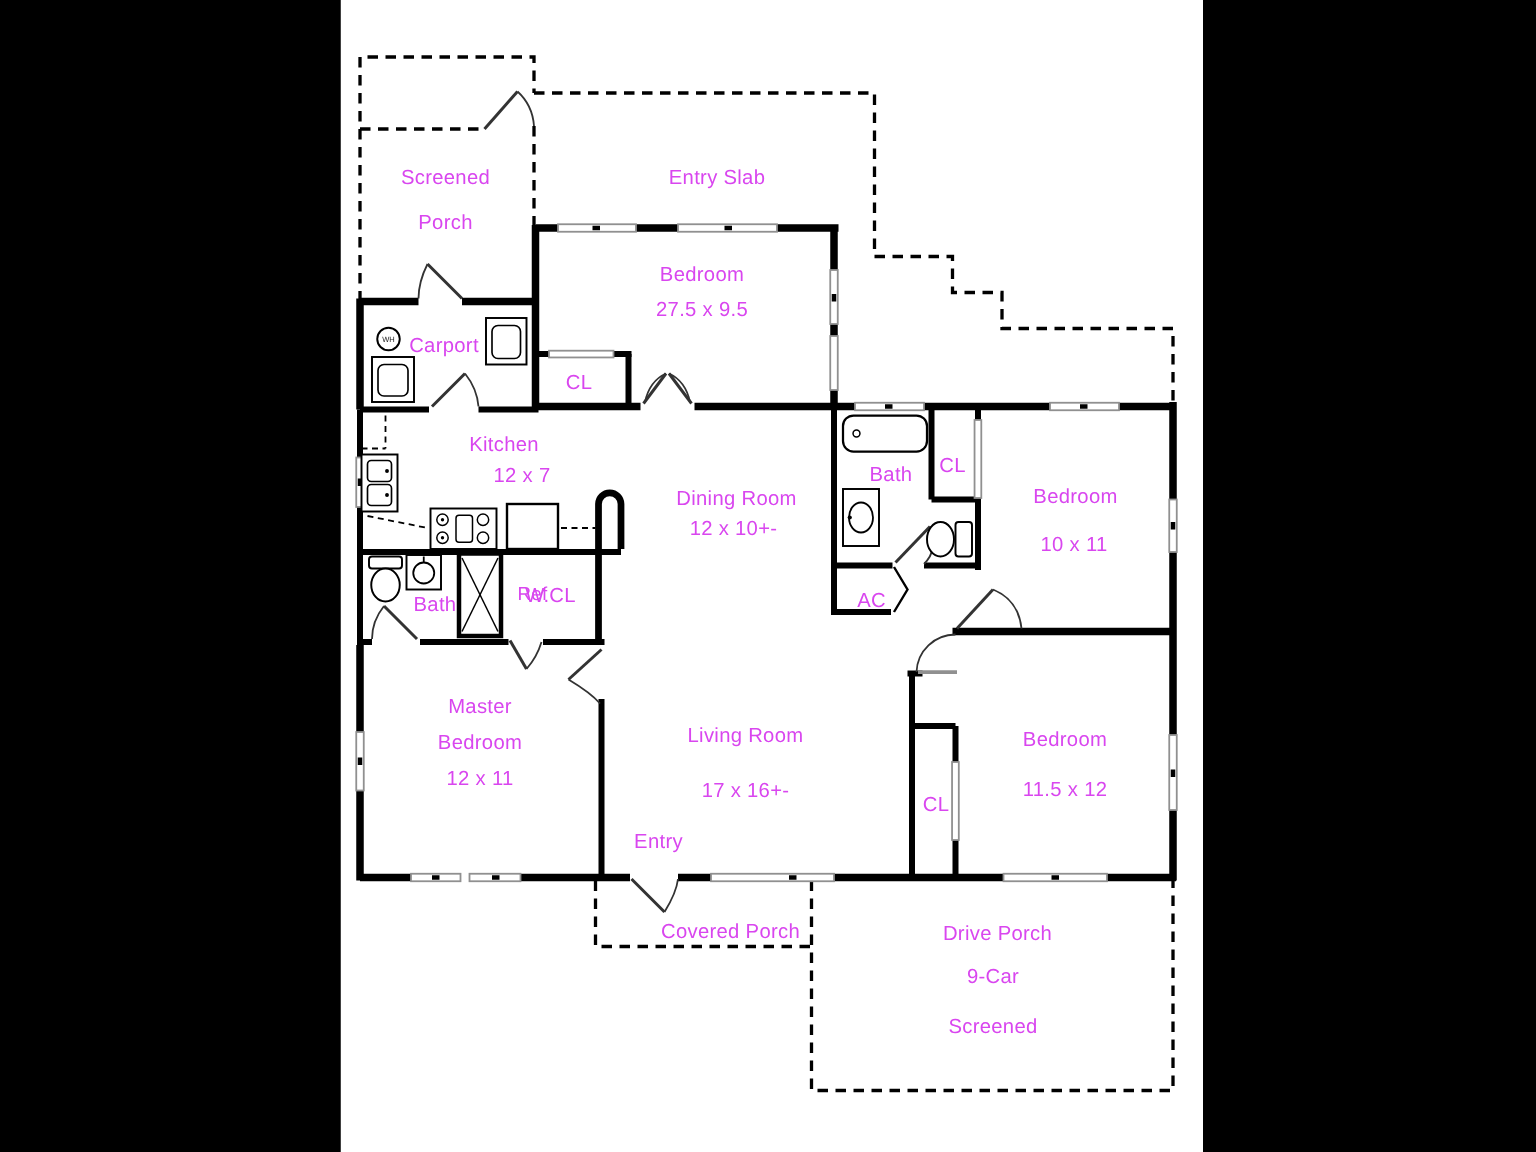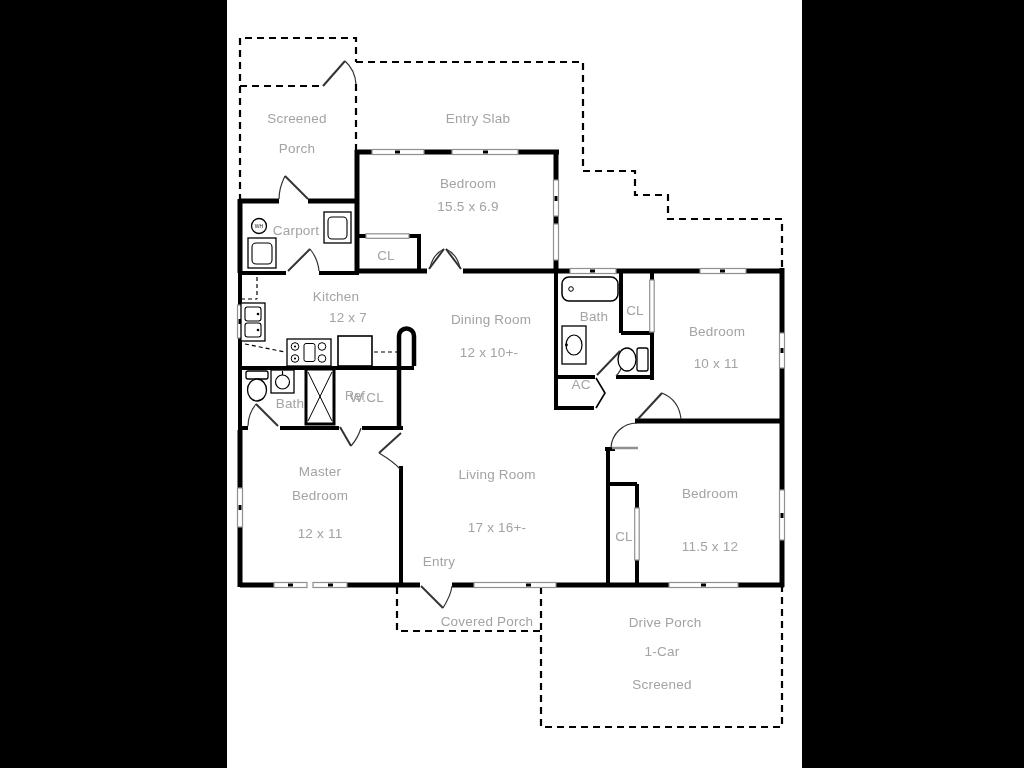--- a/index.html
+++ b/index.html
@@ -1,20 +1,20 @@
 <!DOCTYPE html>
 <html><head>
 <meta charset="utf-8">
 <style>
   html,body{margin:0;padding:0;background:#000;}
   #stage{position:relative;width:1024px;height:768px;background:#000;overflow:hidden;
          font-family:"Liberation Sans", sans-serif;}
   #paper{position:absolute;left:227px;top:0;width:575px;height:768px;background:#ffffff;}
   svg{position:absolute;left:0;top:0;}
-  .lbl{position:absolute;transform:translate(-50%,-50%);font-size:13.5px;color:#a3a3a3;
+  .lbl{position:absolute;transform:translate(-50%,-50%);font-size:13.5px;color:#d946ef;
        white-space:nowrap;letter-spacing:.2px;text-align:center;}
   .lbl.small{font-size:12.5px;margin-top:44px;}
 </style>
 </head>
 <body>
 
 <div id="stage">
   <div id="paper"></div>
 
   <svg width="1024" height="768" viewBox="0 0 1024 768">
@@ -205,41 +205,41 @@
       <rect x="252" y="243" width="20" height="21" rx="4" stroke-width="1.1"></rect>
     </g>
 
     <text x="259" y="227.8" font-size="5" text-anchor="middle" fill="#1a1a1a" font-family="Liberation Sans, sans-serif">WH</text>
   </svg>
 
   <div class="lbl" style="left:297px;top:118px">Screened</div>
   <div class="lbl" style="left:297px;top:148px">Porch</div>
   <div class="lbl" style="left:478px;top:118px">Entry Slab</div>
   <div class="lbl" style="left:468px;top:183px">Bedroom</div>
-  <div class="lbl" style="left:468px;top:206px">15.5 x 6.9</div>
+  <div class="lbl" style="left:468px;top:206px">27.5 x 9.5</div>
   <div class="lbl" style="left:296px;top:230px">Carport</div>
   <div class="lbl" style="left:386px;top:255px">CL</div>
   <div class="lbl" style="left:336px;top:296px">Kitchen</div>
   <div class="lbl" style="left:348px;top:317px">12 x 7</div>
-  <div class="lbl" style="left:491px;top:319px">Dining Room</div>
+  <div class="lbl" style="left:491px;top:332px">Dining Room</div>
   <div class="lbl" style="left:489px;top:352px">12 x 10+-</div>
   <div class="lbl" style="left:594px;top:316px">Bath</div>
   <div class="lbl" style="left:635px;top:310px">CL</div>
   <div class="lbl" style="left:717px;top:331px">Bedroom</div>
   <div class="lbl" style="left:716px;top:363px">10 x 11</div>
   <div class="lbl small" style="left:355px;top:352px">Ref</div>
-  <div class="lbl" style="left:581px;top:384px">AC</div>
+  <div class="lbl" style="left:581px;top:400px">AC</div>
   <div class="lbl" style="left:290px;top:403px">Bath</div>
   <div class="lbl" style="left:367px;top:397px">W.CL</div>
   <div class="lbl" style="left:320px;top:471px">Master</div>
   <div class="lbl" style="left:320px;top:495px">Bedroom</div>
-  <div class="lbl" style="left:320px;top:533px">12 x 11</div>
-  <div class="lbl" style="left:497px;top:474px">Living Room</div>
+  <div class="lbl" style="left:320px;top:519px">12 x 11</div>
+  <div class="lbl" style="left:497px;top:490px">Living Room</div>
   <div class="lbl" style="left:497px;top:527px">17 x 16+-</div>
   <div class="lbl" style="left:439px;top:561px">Entry</div>
   <div class="lbl" style="left:624px;top:536px">CL</div>
   <div class="lbl" style="left:710px;top:493px">Bedroom</div>
-  <div class="lbl" style="left:710px;top:546px">11.5 x 12</div>
+  <div class="lbl" style="left:710px;top:526px">11.5 x 12</div>
   <div class="lbl" style="left:487px;top:621px">Covered Porch</div>
   <div class="lbl" style="left:665px;top:622px">Drive Porch</div>
-  <div class="lbl" style="left:662px;top:651px">1-Car</div>
+  <div class="lbl" style="left:662px;top:651px">9-Car</div>
   <div class="lbl" style="left:662px;top:684px">Screened</div>
 </div>
 
 </body></html>

